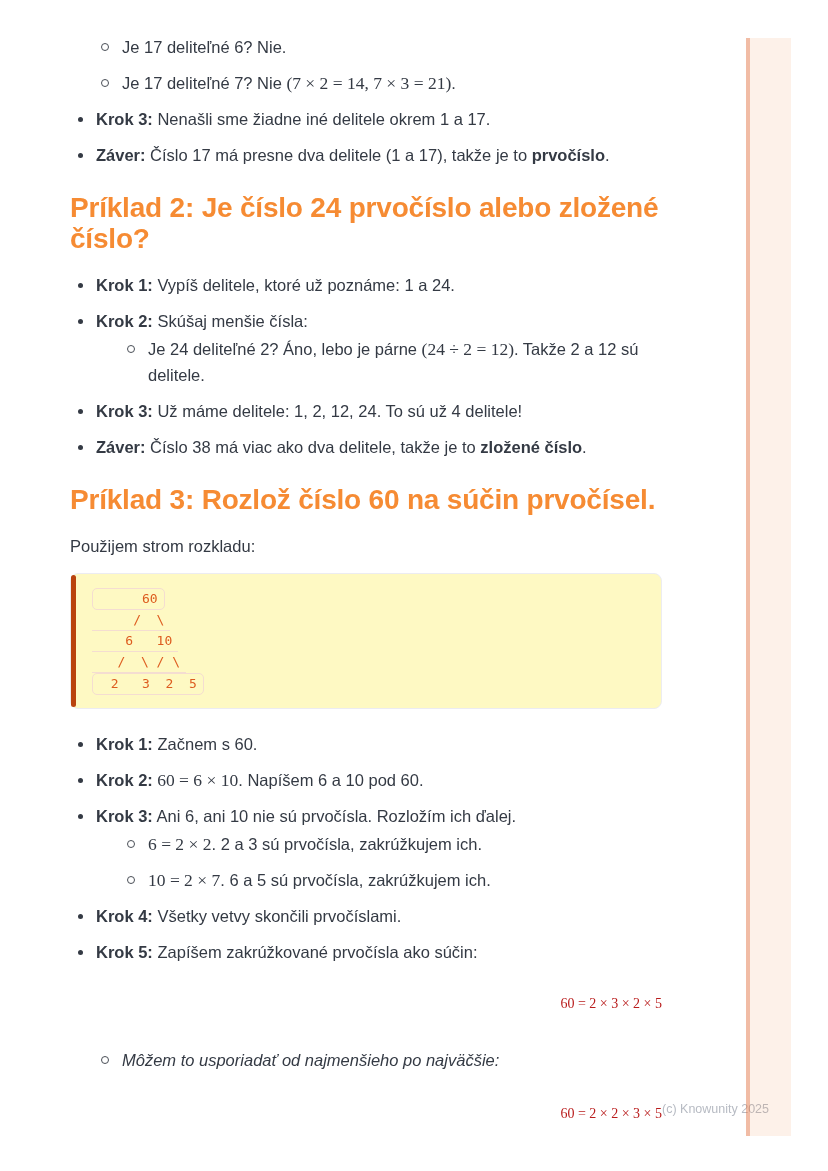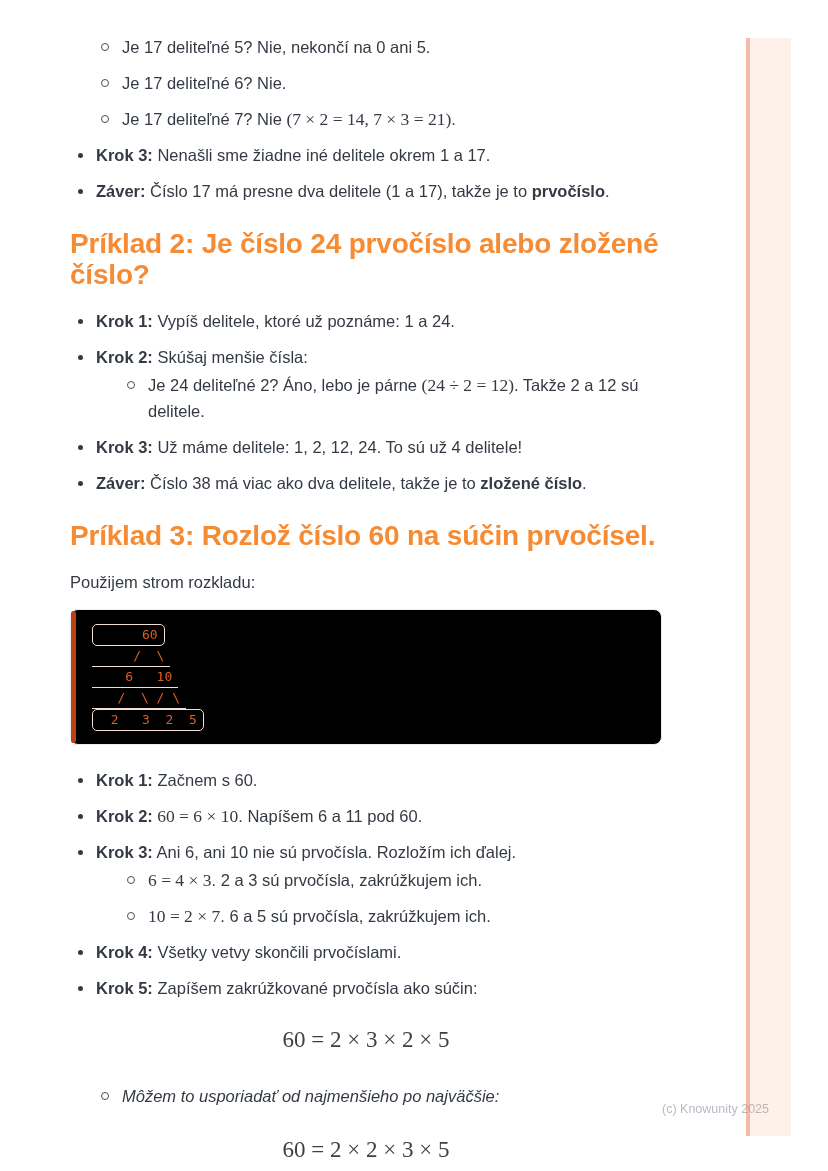--- a/index.html
+++ b/index.html
@@ -25,60 +25,56 @@
   .math { font-family:Liberation Serif, serif; font-size:17.5px; }
   .it { font-style:italic; }
 
   h3 {
     margin:24px 0 18px 0; font-size:28px; line-height:31px; font-weight:700;
     color:#f68b33; letter-spacing:-0.2px;
   }
   p.plain { margin:0 0 14px 0; }
 
   .code-block {
-    position:relative; background:#000000; border:1px solid #ececf1; border-radius:8px;
+    position:relative; background:#fef9c3; border:1px solid #ececf1; border-radius:8px;
     padding:14px 16px 13px 21px; margin:14px 0 22px 0;
   }
   .code-bar { position:absolute; left:0; top:1px; bottom:1px; width:5px; border-radius:4px; background:#b9430e; }
   .tree-line { line-height:0; }
   .tree-text {
     display:inline-block; white-space:pre;
     font-family:"DejaVu Sans Mono", monospace; font-size:13px; line-height:15px;
     color:#dd5c1f; padding:2px 6px 3px 2px;
     border-bottom:1px solid #f4ddd1;
   }
   .boxed .tree-text { border:1px solid #f4ddd1; border-radius:5px; }
 
   .equation {
-    text-align:center; font-family:"Liberation Serif", serif; font-size:23px;
-    color:#404040; margin:26px 0 30px 0;
+    text-align:right; font-family:"Liberation Serif", serif; font-size:14px;
+    color:#b91c1c; margin:26px 0 30px 0;
   }
   .equation.last { margin-top:28px; }
 
   .watermark {
     position:absolute; top:1101px; left:662px; font-size:12.5px; line-height:16px;
     color:#b7bbc3;
   }
   .side-stripe {
     position:absolute; left:746px; top:38px; width:45px; height:1098px;
     background:rgba(243,146,86,0.13);
     border-left:4px solid rgba(222,110,62,0.40);
     box-sizing:border-box;
   }
 </style>
 </head>
 <body>
 
 <div class="content">
 
   <ul class="sub-list">
-    <li>
-      <span class="marker ring"></span>
-      <span>Je 17 deliteľné 5? Nie, nekončí na 0 ani 5.</span>
-    </li>
     <li>
       <span class="marker ring"></span>
       <span>Je 17 deliteľné 6? Nie.</span>
     </li>
     <li>
       <span class="marker ring"></span>
       <span>Je 17 deliteľné 7? Nie </span><span class="math">(7 × 2 = 14, 7 × 3 = 21)</span><span>.</span>
     </li>
   </ul>
 
@@ -133,29 +129,29 @@
     <div class="tree-line boxed"><span class="tree-text">  2   3  2  5</span></div>
   </div>
 
   <ul class="main-list">
     <li>
       <span class="marker dot"></span>
       <span class="lbl">Krok 1:</span><span> Začnem s 60.</span>
     </li>
     <li>
       <span class="marker dot"></span>
-      <span class="lbl">Krok 2:</span><span class="math"> 60 = 6 × 10</span><span>. Napíšem 6 a 11 pod 60.</span>
+      <span class="lbl">Krok 2:</span><span class="math"> 60 = 6 × 10</span><span>. Napíšem 6 a 10 pod 60.</span>
     </li>
     <li>
       <span class="marker dot"></span>
       <span class="lbl">Krok 3:</span><span> Ani 6, ani 10 nie sú prvočísla. Rozložím ich ďalej.</span>
       <ul class="sub-list nested">
         <li>
           <span class="marker ring"></span>
-          <span class="math">6 = 4 × 3</span><span>. 2 a 3 sú prvočísla, zakrúžkujem ich.</span>
+          <span class="math">6 = 2 × 2</span><span>. 2 a 3 sú prvočísla, zakrúžkujem ich.</span>
         </li>
         <li>
           <span class="marker ring"></span>
           <span class="math">10 = 2 × 7</span><span>. 6 a 5 sú prvočísla, zakrúžkujem ich.</span>
         </li>
       </ul>
     </li>
     <li>
       <span class="marker dot"></span>
       <span class="lbl">Krok 4:</span><span> Všetky vetvy skončili prvočíslami.</span>

